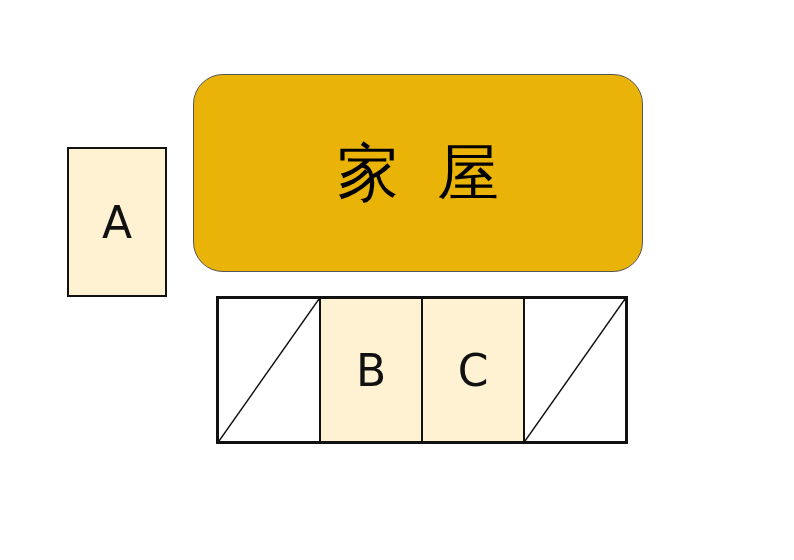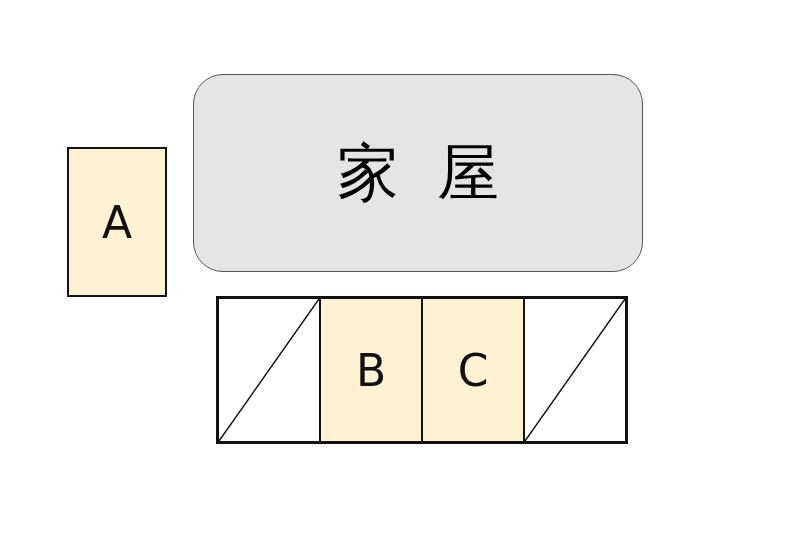--- a/index.html
+++ b/index.html
@@ -1,19 +1,19 @@
 <!DOCTYPE html>
 <html><head>
 <meta charset="utf-8">
 <style>
   html, body { margin:0; padding:0; background:#ffffff; }
   body { width:794px; height:560px; position:relative; overflow:hidden; font-family:"DejaVu Sans", sans-serif; }
   .house {
     position:absolute; left:193px; top:74px; width:450px; height:198px;
-    background:#e5e5e5; border:1.5px solid #555; border-radius:30px; box-sizing:border-box;
+    background:#eab308; border:1.5px solid #555; border-radius:30px; box-sizing:border-box;
     display:flex; align-items:center; justify-content:center;
   }
   .house-label { font-size:62px; color:#000; letter-spacing:38px; margin-left:38px; font-family:"DejaVu Sans", sans-serif; }
   .spot-a {
     position:absolute; left:67px; top:147px; width:100px; height:150px;
     background:#fff2d3; border:2.5px solid #111; box-sizing:border-box;
     display:flex; align-items:center; justify-content:center;
   }
   .label { font-size:44px; color:#111; font-family:"DejaVu Sans", sans-serif; }
   .row {

